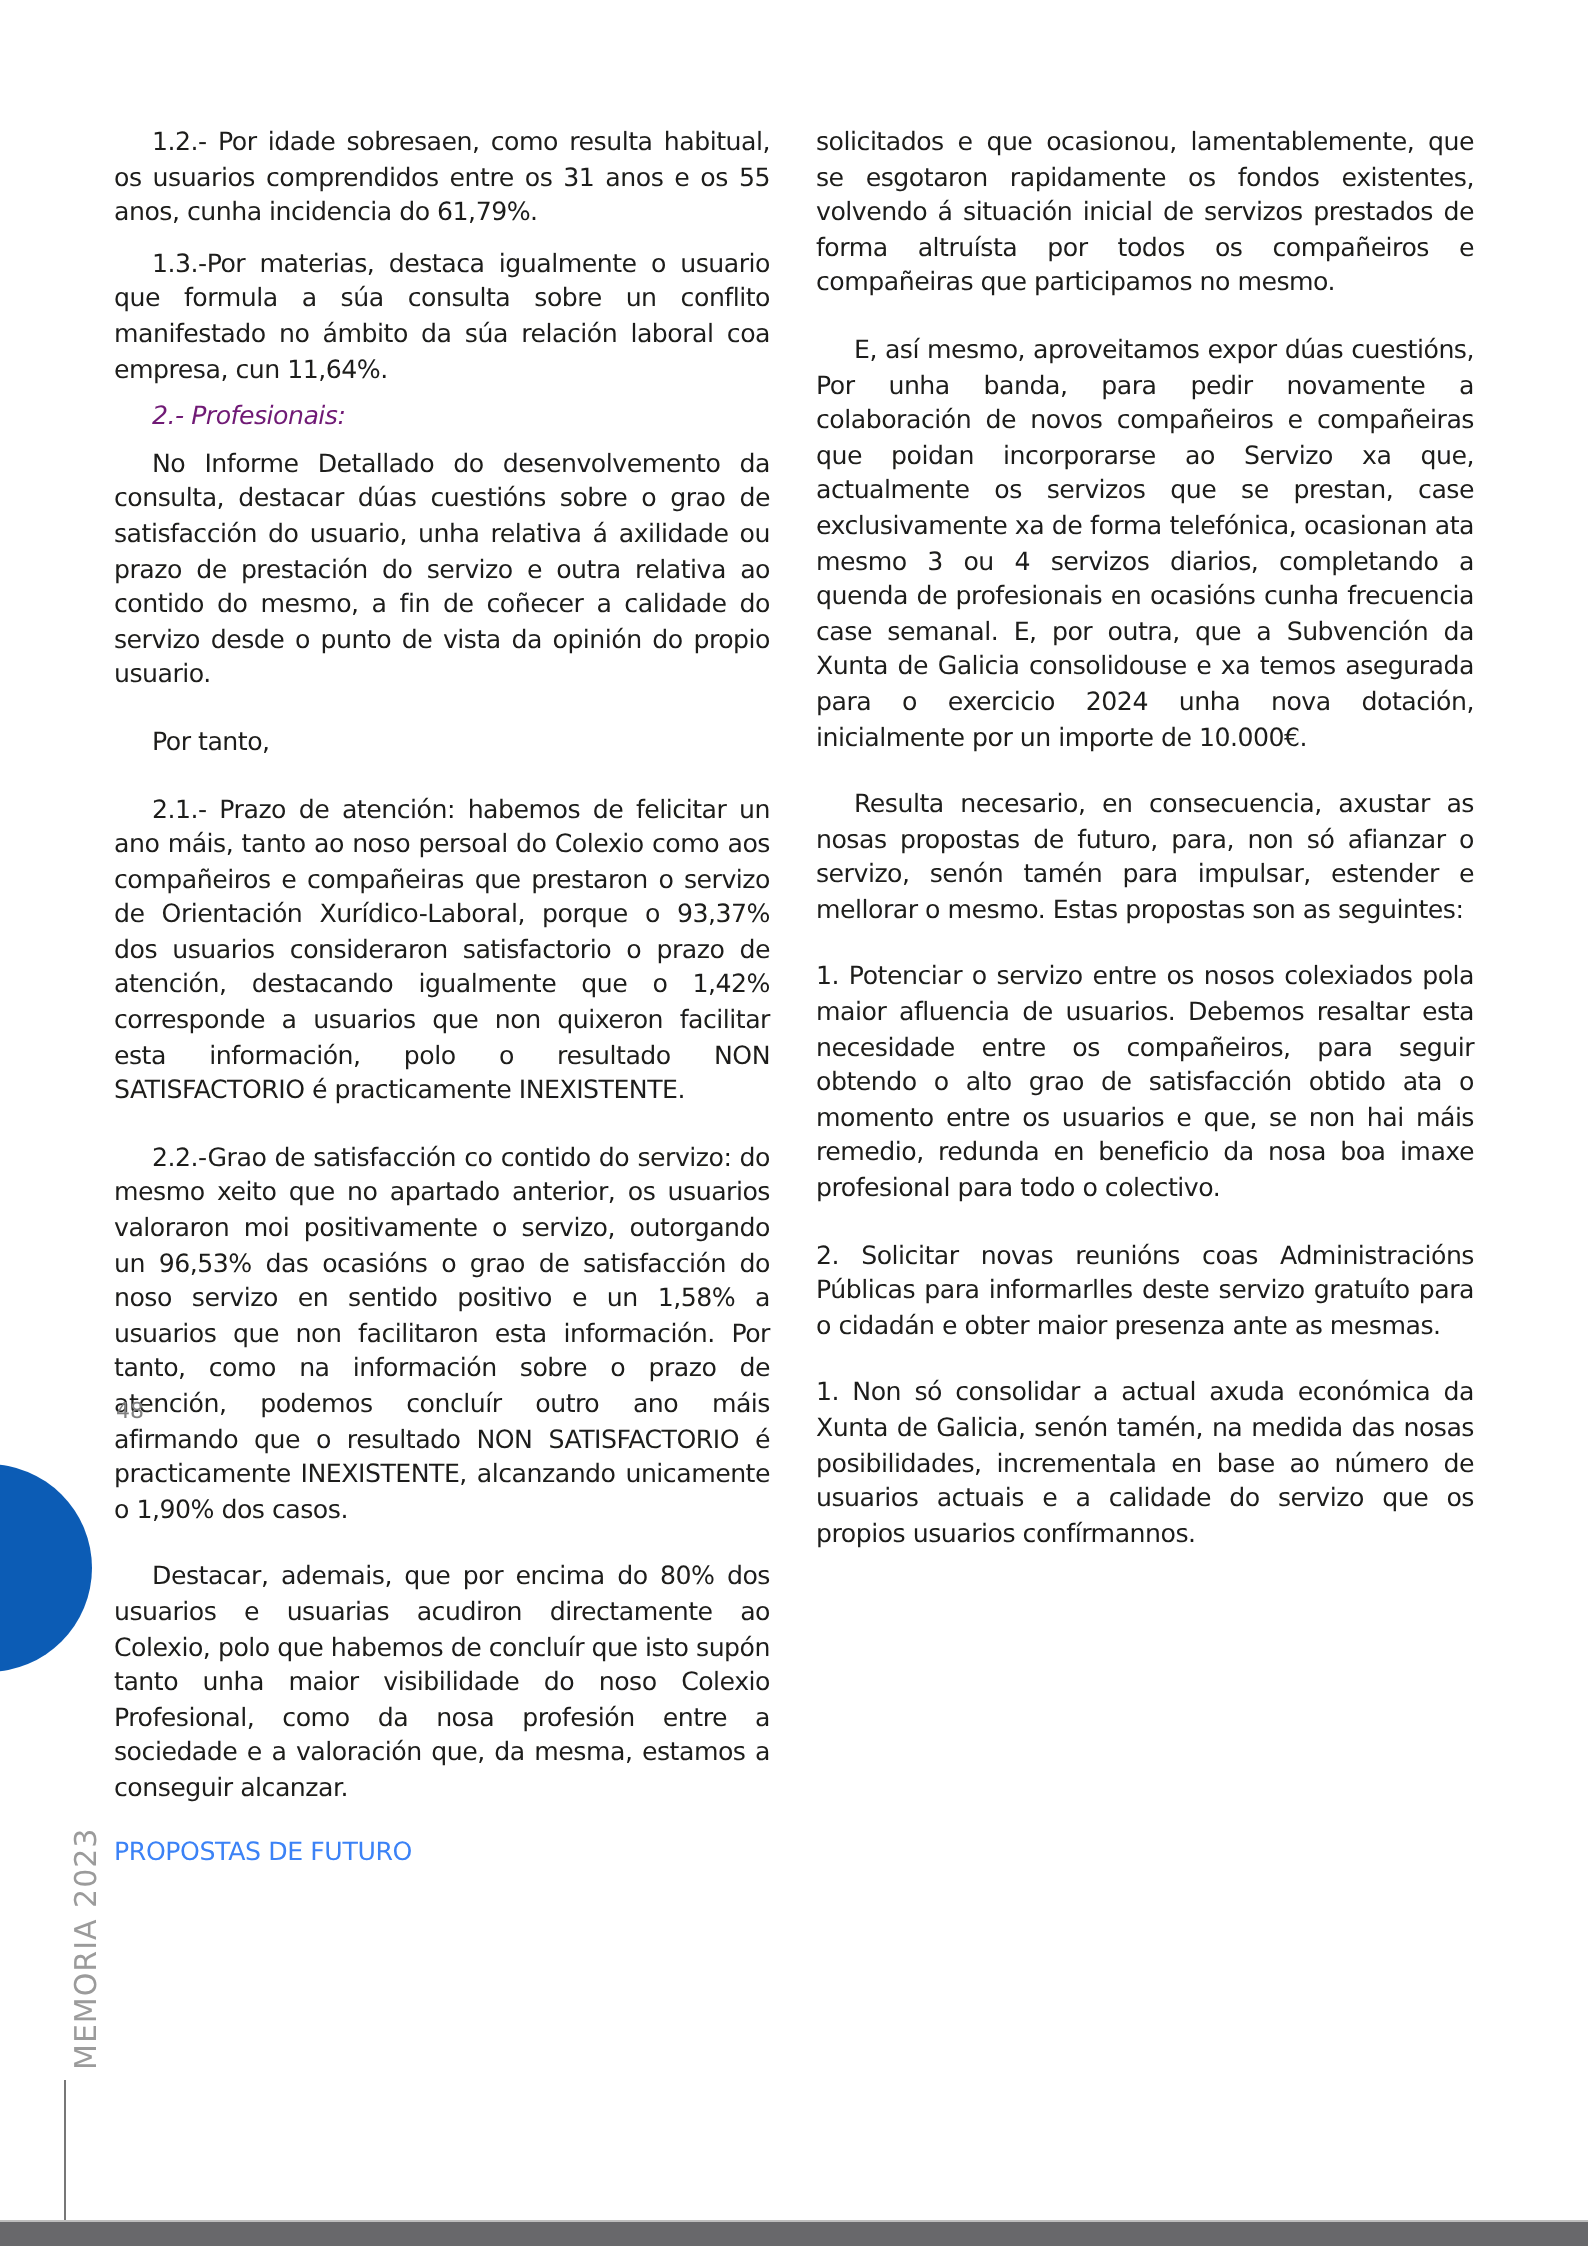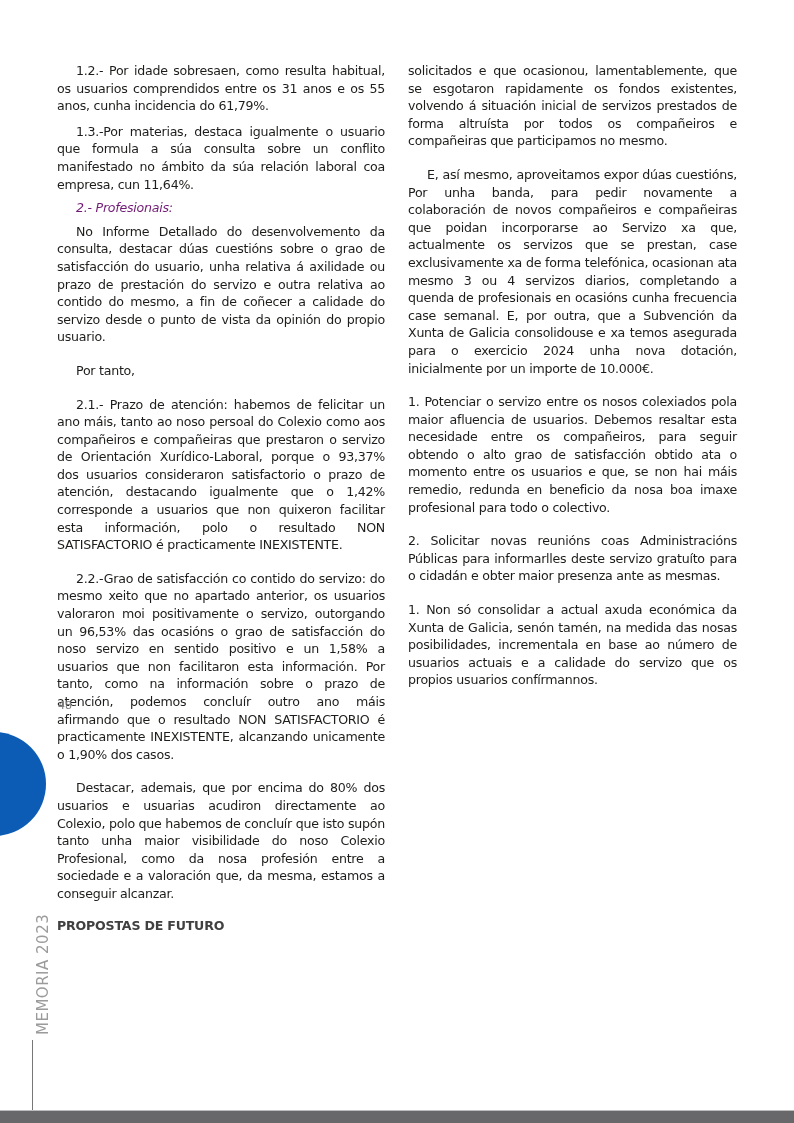--- a/index.html
+++ b/index.html
@@ -5,21 +5,21 @@
   html, body { margin:0; padding:0; }
   body { width:794px; height:1123px; position:relative; background:#ffffff; overflow:hidden;
          font-family:"DejaVu Sans", sans-serif; color:#1d1d1b; }
   .col { position:absolute; top:62px; font-size:12.6px; line-height:17.6px; text-align:justify; letter-spacing:-0.25px; }
   .col.left { left:57px; width:328px; }
   .col.right { left:408px; width:329px; top:62px; }
   p { margin:0; text-indent:19px; }
   p.gap { margin-top:8px; }
   p.gap2 { margin-top:16px; }
   .subhead { color:#701a75; margin:6px 0 6px 19px; font-size:12.6px;font-style:italic; }
-  .section-title { color:#404040; font-weight:bold; margin-top:14px; margin-bottom:6px; font-size:12.6px; text-indent:0; letter-spacing:-0.2px; }
+  .section-title { color:#3b82f6; font-weight:normal; margin-top:14px; margin-bottom:6px; font-size:12.6px; text-indent:0; letter-spacing:-0.2px; }
   p.noindent { text-indent:0; }
   .list-item { text-indent:0; }
   .page-number { position:absolute; left:18px; top:699px; font-size:11px; color:#808080;margin-left:40px; }
   .blue-disc { position:absolute; left:-58px; top:732px; width:104px; height:104px; border-radius:50%; background:#0c5cb5; }
   .memoria { position:absolute; left:34px; top:1035px; transform-origin:left top; transform:rotate(-90deg);
              font-size:15px; color:#9b9b9b; letter-spacing:0.5px; white-space:nowrap; }
   .vline { position:absolute; left:32px; top:1040px; width:1px; height:70px; background:#777; }
   .footer-bar { position:absolute; left:0; top:1110px; width:794px; height:13px; background:#68686b; border-top:1px solid #bdbdbd; }
 </style>
 </head>
@@ -33,20 +33,21 @@
   <p class="gap2">Por tanto,</p>
   <p class="gap2">2.1.- Prazo de atención: habemos de felicitar un ano máis, tanto ao noso persoal do Colexio como aos compañeiros e compañeiras que prestaron o servizo de Orientación Xurídico-Laboral, porque o 93,37% dos usuarios consideraron satisfactorio o prazo de atención, destacando igualmente que o 1,42% corresponde a usuarios que non quixeron facilitar esta información, polo o resultado NON SATISFACTORIO é practicamente INEXISTENTE.</p>
   <p class="gap2">2.2.-Grao de satisfacción co contido do servizo: do mesmo xeito que no apartado anterior, os usuarios valoraron moi positivamente o servizo, outorgando un 96,53% das ocasións o grao de satisfacción do noso servizo en sentido positivo e un 1,58% a usuarios que non facilitaron esta información. Por tanto, como na información sobre o prazo de atención, podemos concluír outro ano máis afirmando que o resultado NON SATISFACTORIO é practicamente INEXISTENTE, alcanzando unicamente o 1,90% dos casos.</p>
   <p class="gap2">Destacar, ademais, que por encima do 80% dos usuarios e usuarias acudiron directamente ao Colexio, polo que habemos de concluír que isto supón tanto unha maior visibilidade do noso Colexio Profesional, como da nosa profesión entre a sociedade e a valoración que, da mesma, estamos a conseguir alcanzar.</p>
   <div class="section-title">PROPOSTAS DE FUTURO</div>
 </div>
 
 <div class="col right">
   <p class="noindent">solicitados e que ocasionou, lamentablemente, que se esgotaron rapidamente os fondos existentes, volvendo á situación inicial de servizos prestados de forma altruísta por todos os compañeiros e compañeiras que participamos no mesmo.</p>
   <p class="gap2">E, así mesmo, aproveitamos expor dúas cuestións, Por unha banda, para pedir novamente a colaboración de novos compañeiros e compañeiras que poidan incorporarse ao Servizo xa que, actualmente os servizos que se prestan, case exclusivamente xa de forma telefónica, ocasionan ata mesmo 3 ou 4 servizos diarios, completando a quenda de profesionais en ocasións cunha frecuencia case semanal. E, por outra, que a Subvención da Xunta de Galicia consolidouse e xa temos asegurada para o exercicio 2024 unha nova dotación, inicialmente por un importe de 10.000€.</p>
+  <p class="gap2">Resulta necesario, en consecuencia, axustar as nosas propostas de futuro, para, non só afianzar o servizo, senón tamén para impulsar, estender e mellorar o mesmo. Estas propostas son as seguintes:</p>
   <p class="gap2 list-item">1.   Potenciar o servizo entre os nosos colexiados pola maior afluencia de usuarios. Debemos resaltar esta necesidade entre os compañeiros, para seguir obtendo o alto grao de satisfacción obtido ata o momento entre os usuarios e que, se non hai máis remedio, redunda en beneficio da nosa boa imaxe profesional para todo o colectivo.</p>
   <p class="gap2 list-item">2. Solicitar novas reunións coas Administracións Públicas para informarlles deste servizo gratuíto para o cidadán e obter maior presenza ante as mesmas.</p>
   <p class="gap2 list-item">1. Non só consolidar a actual axuda económica da Xunta de Galicia, senón tamén, na medida das nosas posibilidades, incrementala en base ao número de usuarios actuais e a calidade do servizo que os propios usuarios confírmannos.</p>
 </div>
 
 <div class="page-number">48</div>
 <div class="blue-disc"></div>
 <div class="memoria">MEMORIA 2023</div>
 <div class="vline"></div>
 <div class="footer-bar"></div>

